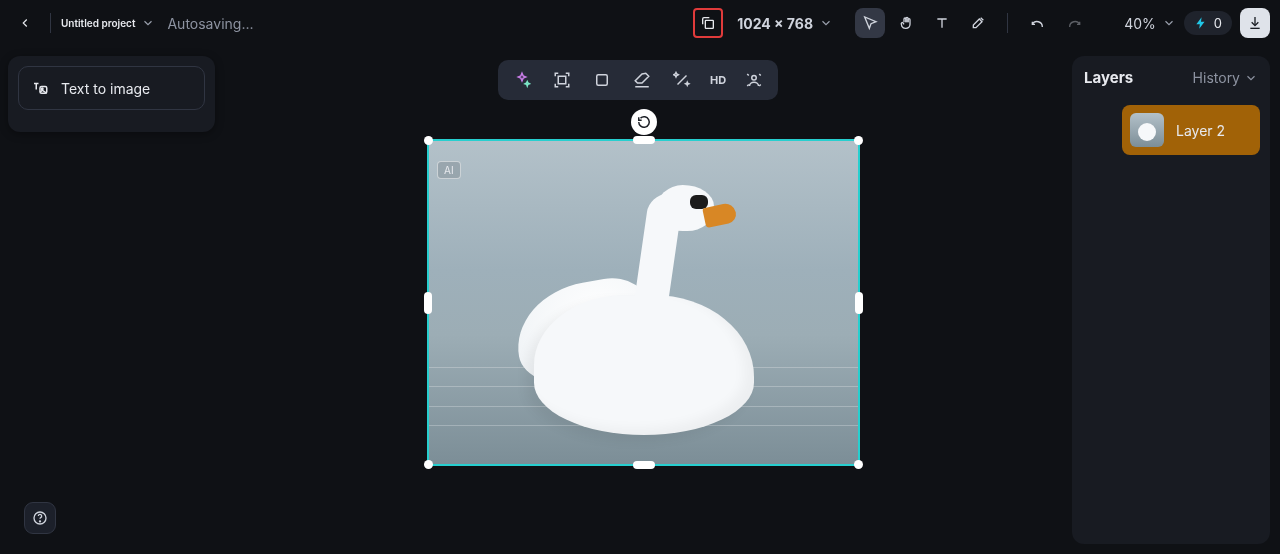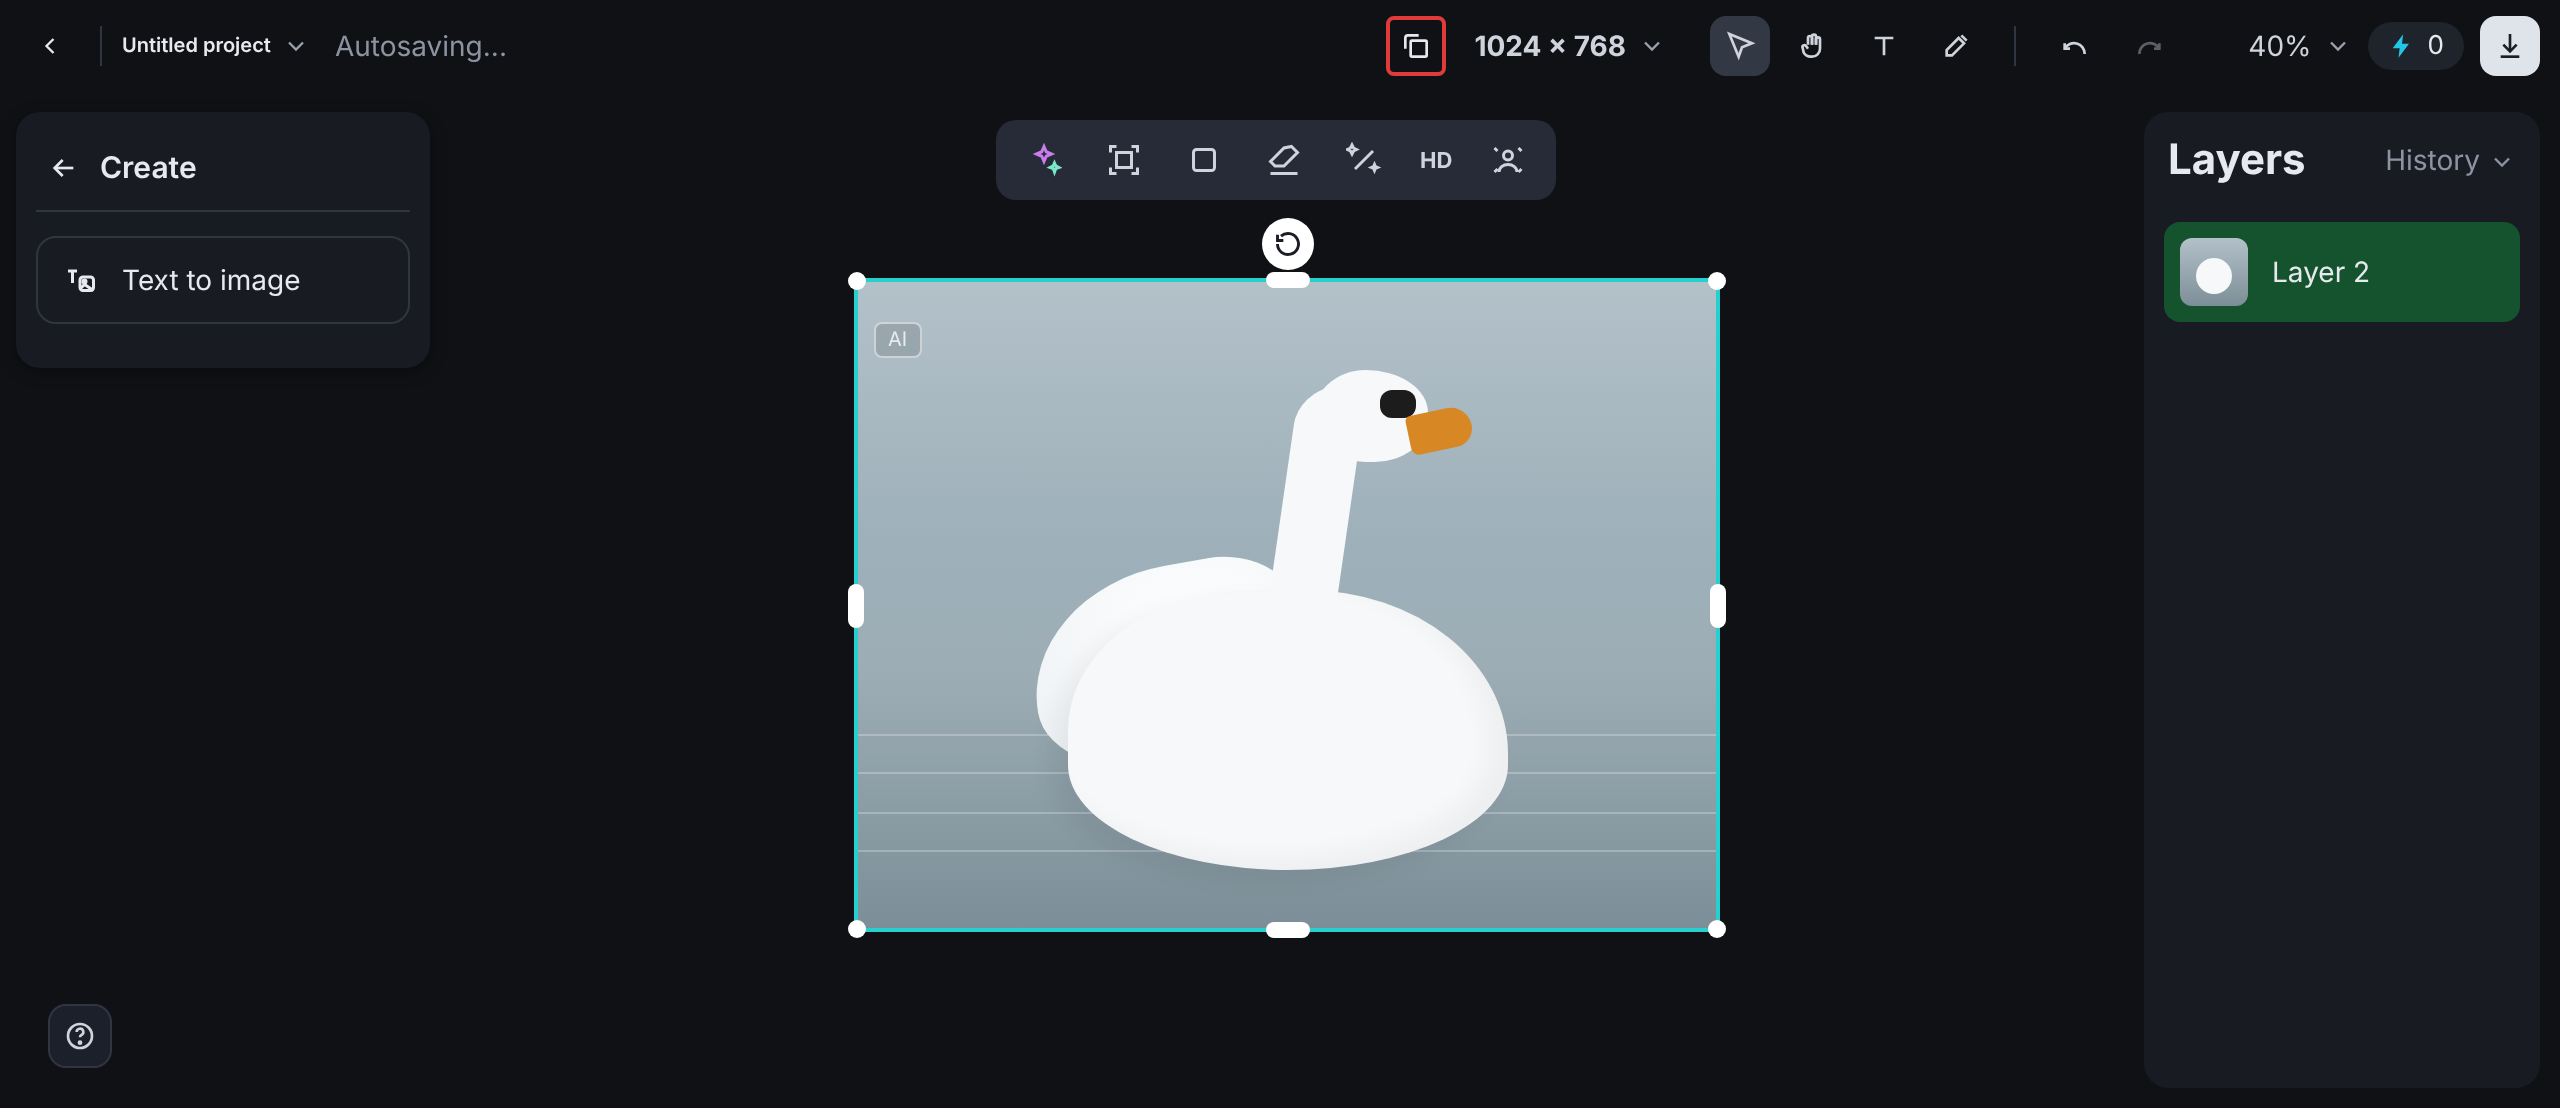--- a/index.html
+++ b/index.html
@@ -70,24 +70,24 @@
   .rotate{position:absolute;top:-32px;left:calc(50% - 13px);width:26px;height:26px;border-radius:50%;background:#fff;display:flex;align-items:center;justify-content:center;color:#1b1e25;}
 
   
   .ctx{position:absolute;left:498px;top:60px;background:#262b37;border-radius:10px;padding:6px;display:flex;gap:4px;}
   .ctx .c{width:36px;height:28px;border-radius:6px;display:flex;align-items:center;justify-content:center;color:#cfd3dc;cursor:pointer;}
   .ctx .hd{font-weight:700;font-size:11px;width:auto;padding:0 6px;}
 
   
   .right-panel{position:absolute;right:10px;top:56px;bottom:10px;width:198px;background:var(--panel);border-radius:12px;padding:10px 10px;}
   .rp-head{display:flex;align-items:center;justify-content:space-between;padding:2px 2px 12px;}
-  .rp-head .t1{font-weight:700;font-size:21px;}
+  .rp-head .t1{font-weight:700;font-size:15px;}
   .rp-head .t2{color:var(--muted);display:flex;align-items:center;gap:4px;font-size:14px;}
   .layer{display:flex;align-items:center;gap:12px;padding:8px;border-radius:8px;cursor:pointer;margin-top:6px;}
-  .layer.active{background:#14532d;}
+  .layer.active{background:#a16207;margin-left:40px;}
   .thumb{width:34px;height:34px;border-radius:6px;background:linear-gradient(180deg,#b3c1c9,#7c8e97);position:relative;overflow:hidden;}
   .thumb::after{content:"";position:absolute;left:8px;top:10px;width:18px;height:18px;background:#f6f8fa;border-radius:50%;}
   .layer .name{font-size:14px;}
 
   
   .help{position:absolute;left:24px;bottom:20px;width:32px;height:32px;border:1px solid var(--border);background:#1c202a;border-radius:9px;display:flex;align-items:center;justify-content:center;color:#cfd3dc;}
 
   svg{display:block;}
 </style>
 </head>
@@ -182,27 +182,20 @@
       <svg width="16" height="16" viewBox="0 0 24 24" fill="none" stroke="currentColor" stroke-width="2">
           <path d="M12 3v12"></path>
           <path d="M7 11l5 5 5-5"></path>
           <path d="M5 20h14"></path>
         </svg>
     </div>
   </div>
 </div>
 
 <div class="left-panel">
-  <div class="lp-head">
-    <svg width="16" height="16" viewBox="0 0 24 24" fill="none" stroke="currentColor" stroke-width="2">
-        <line x1="19" y1="12" x2="5" y2="12"></line>
-        <polyline points="11 18 5 12 11 6"></polyline>
-      </svg>
-    <span class="label">Create</span>
-  </div>
 
 
   <div class="card-btn">
     <svg width="18" height="18" viewBox="0 0 24 24" fill="none" stroke="currentColor" stroke-width="2">
         <path d="M4 6h6M7 6v8"></path>
         <rect x="12" y="10" width="9" height="9" rx="2"></rect>
         <circle cx="15" cy="13" r="1"></circle>
         <path d="M12 18l3-3 6 4"></path>
       </svg>
     <span>Text to image</span>

